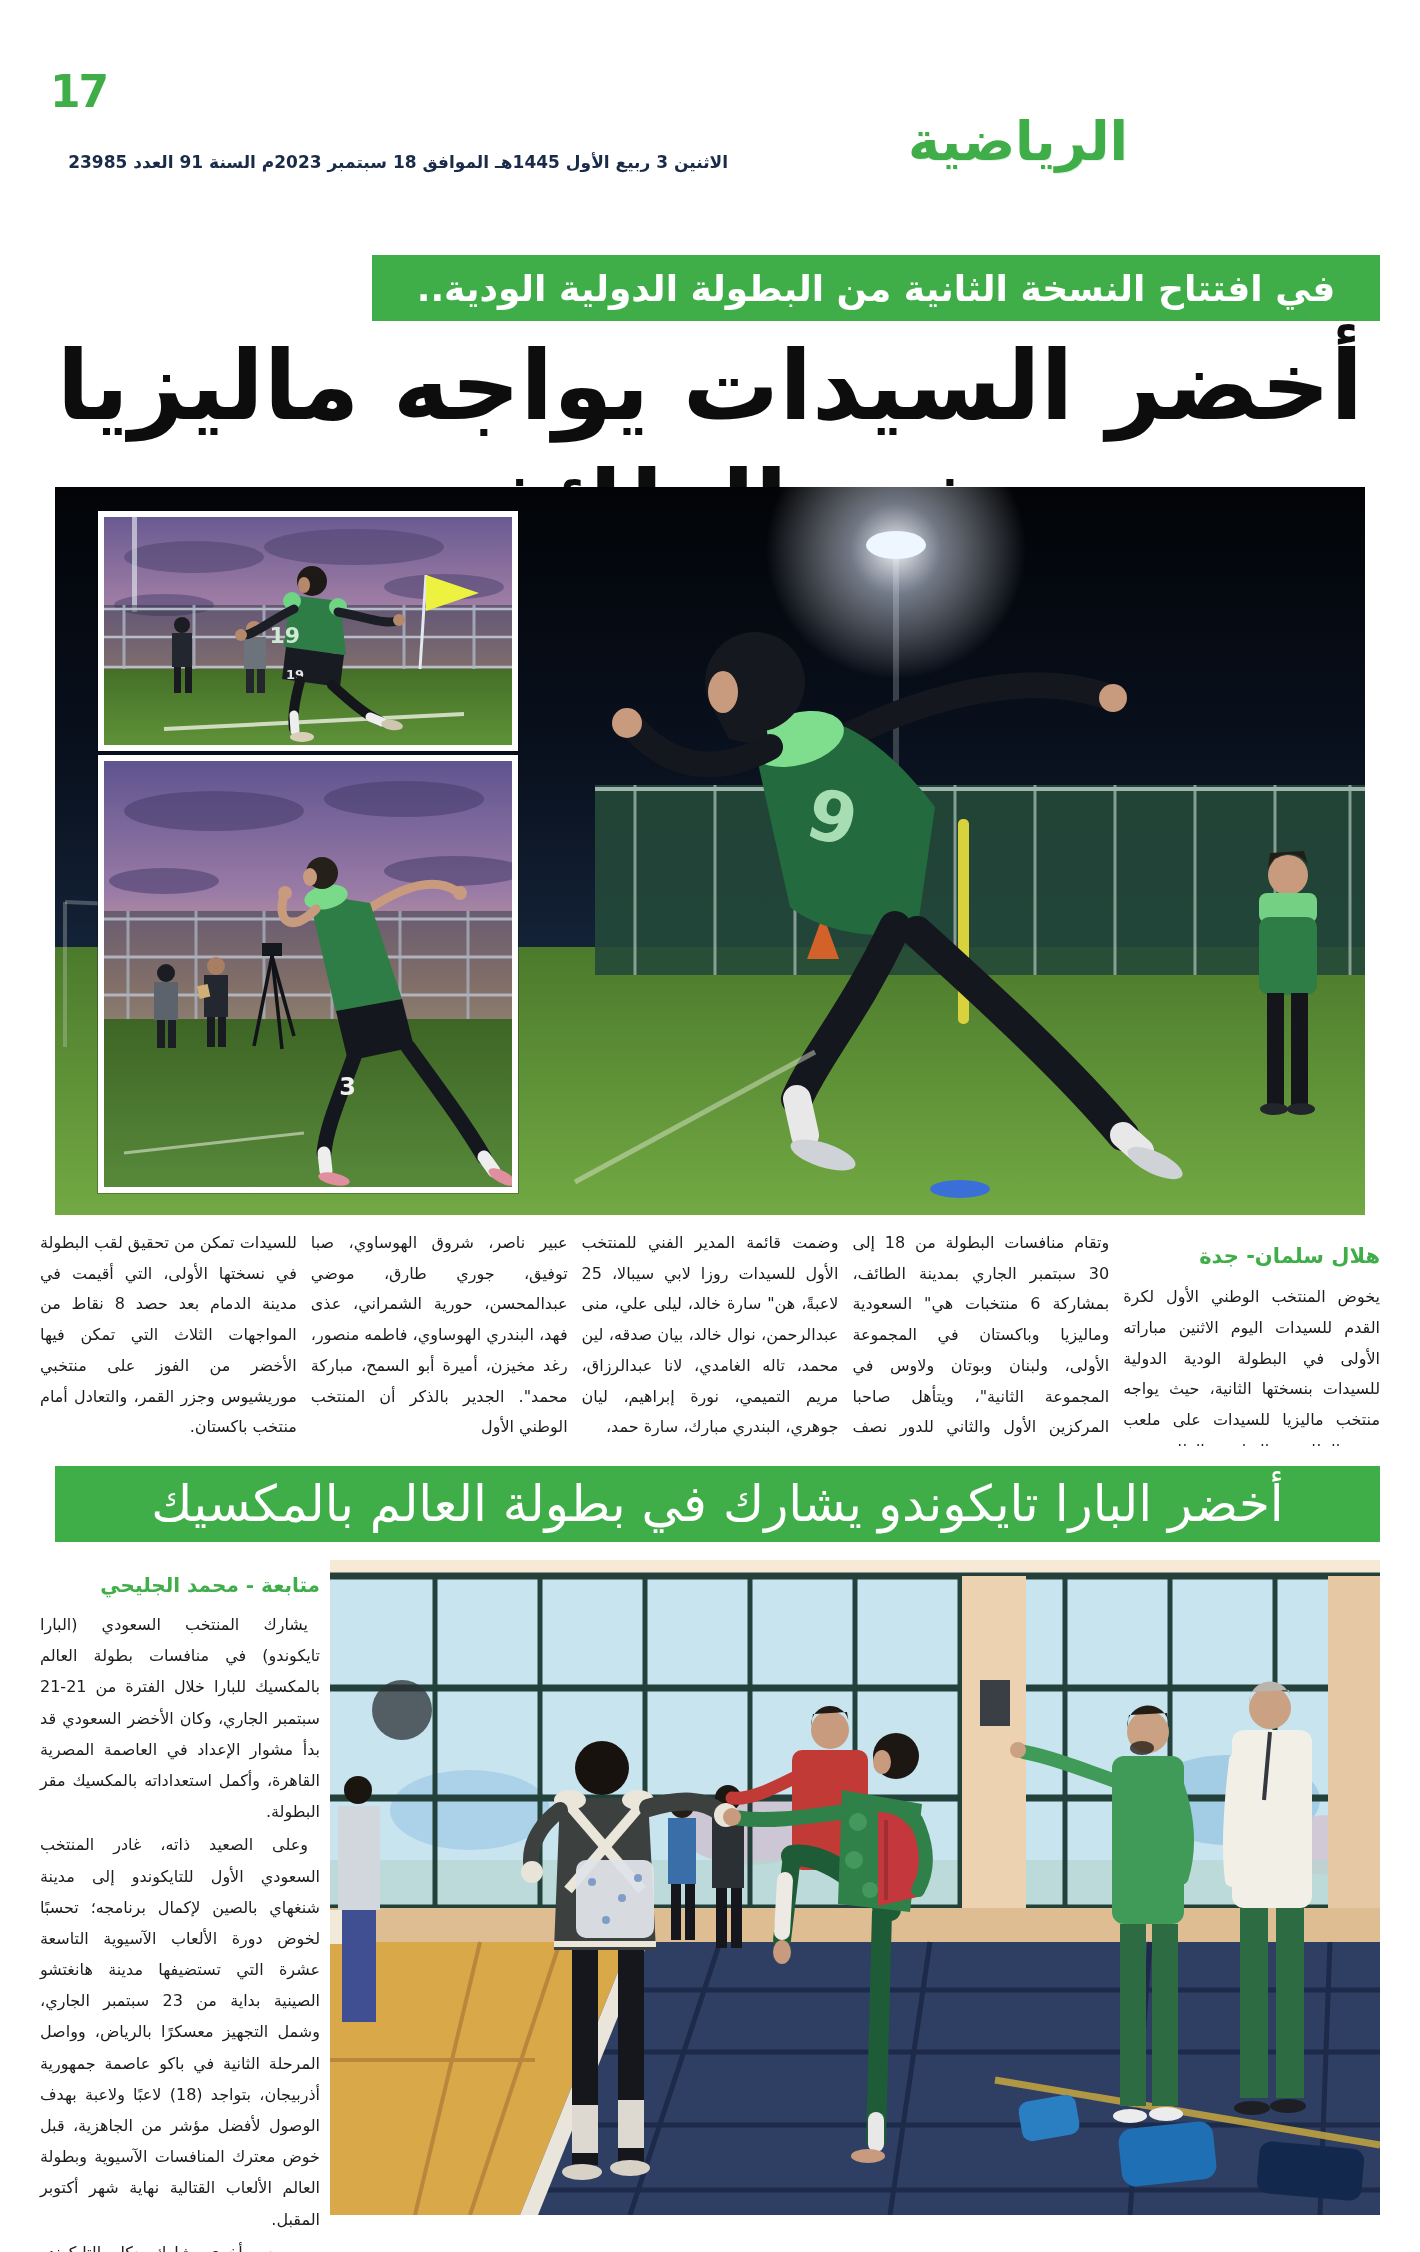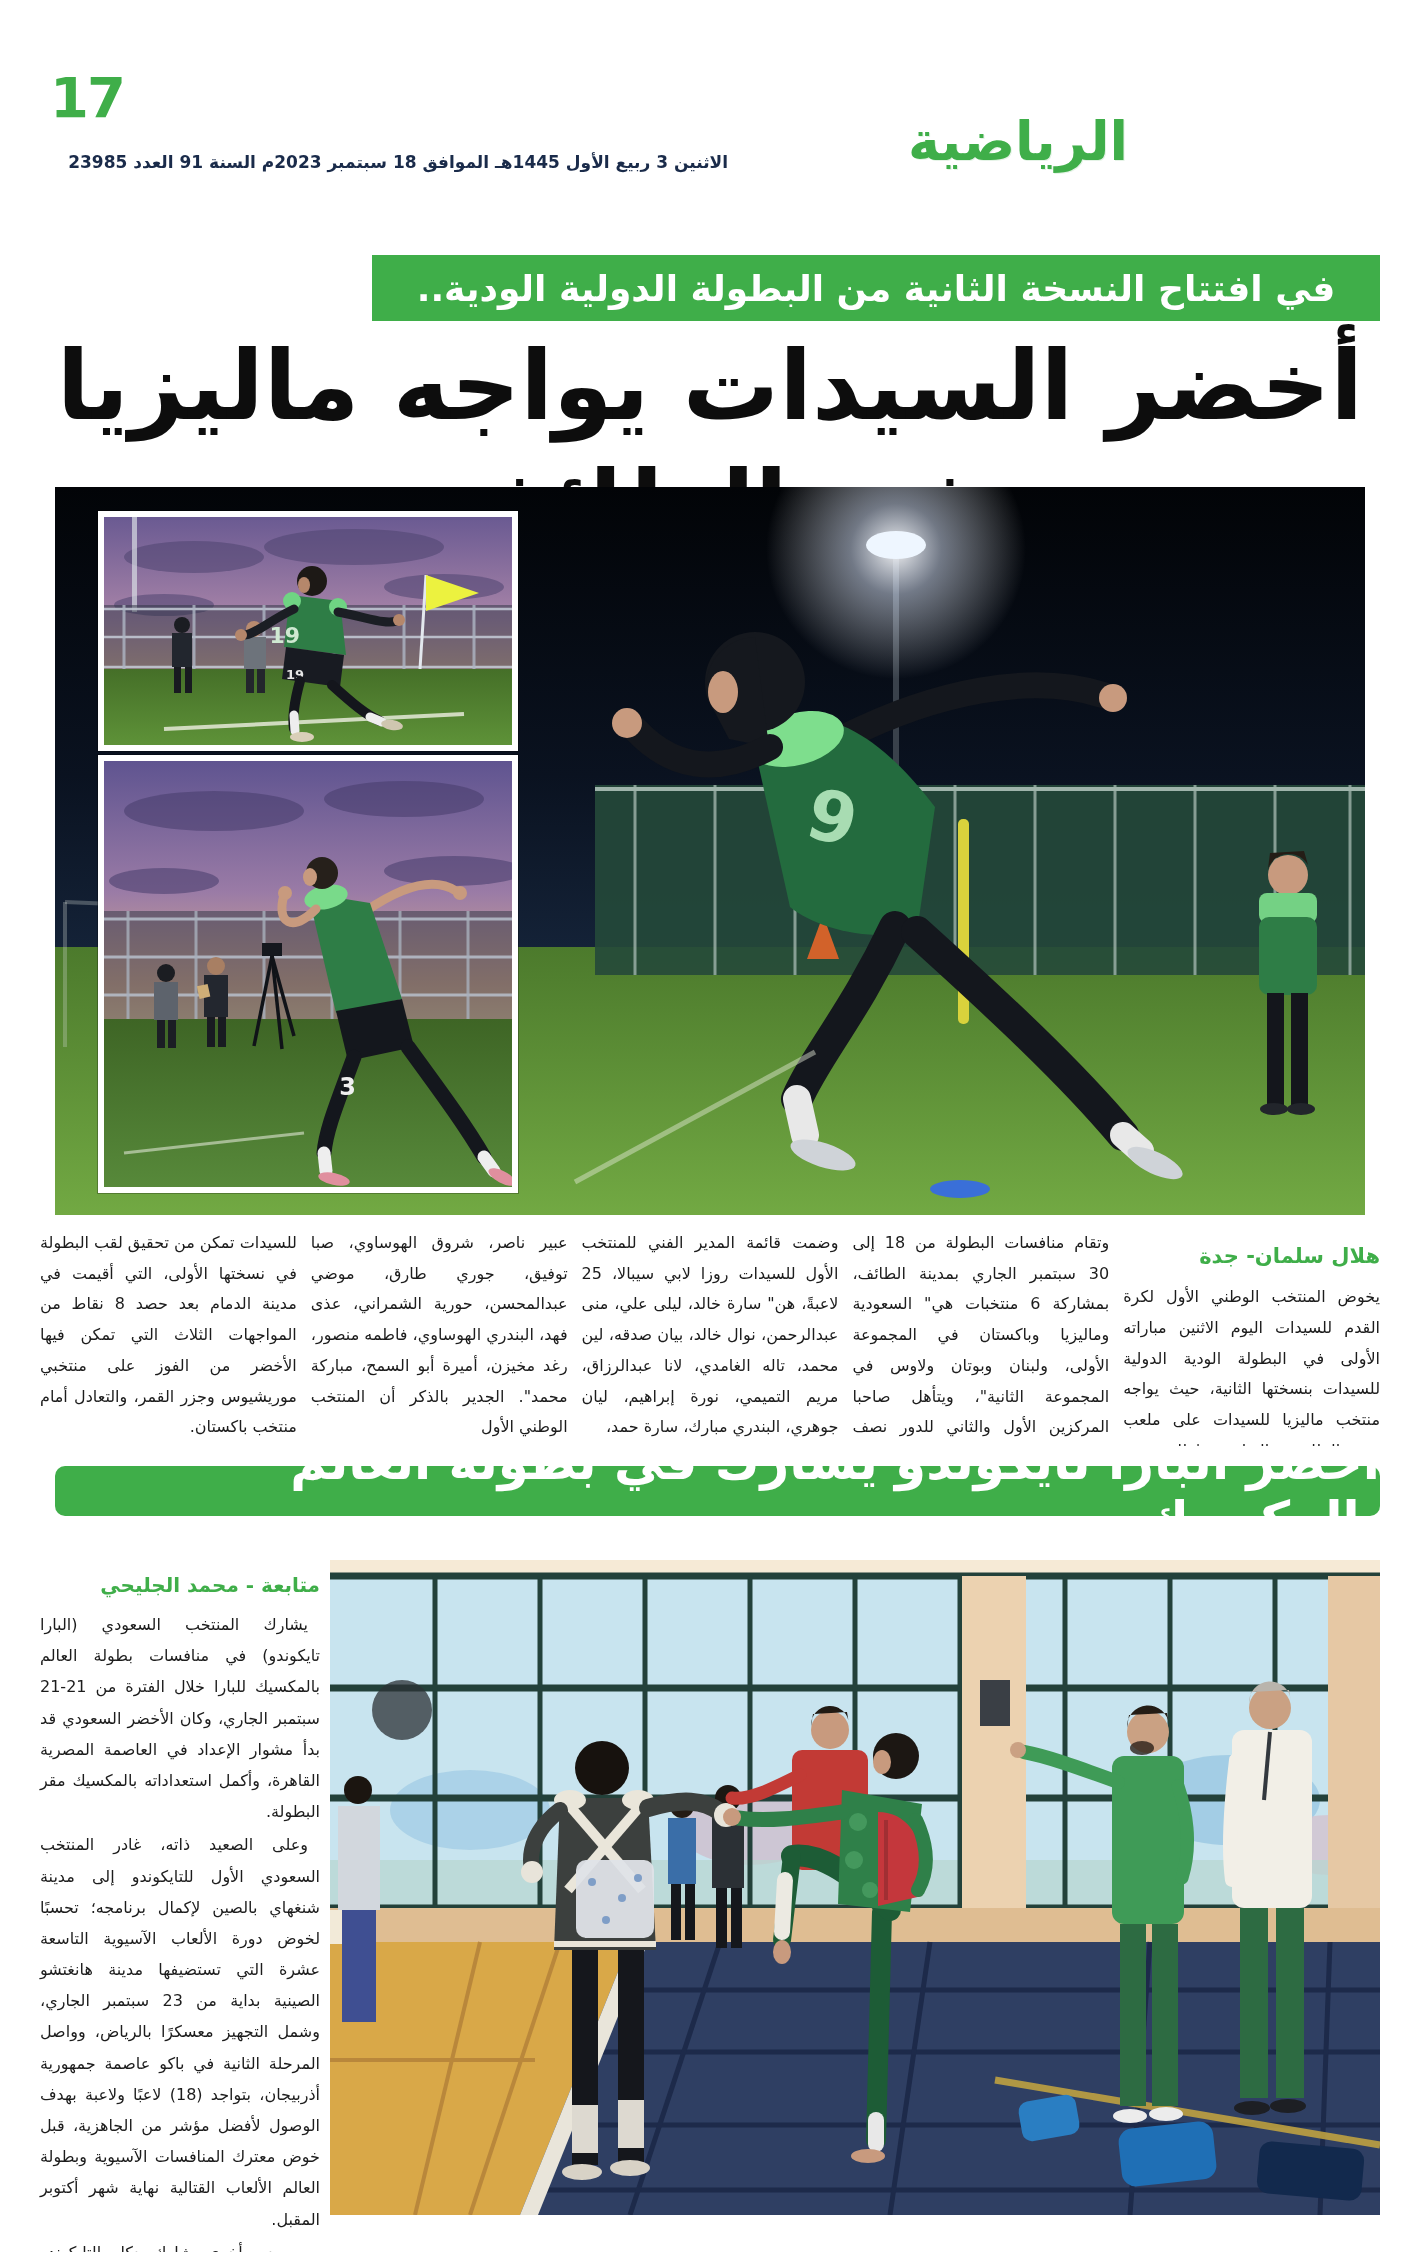--- a/index.html
+++ b/index.html
@@ -1,19 +1,19 @@
 <!DOCTYPE html>
 <html dir="rtl" lang="ar"><head>
 <meta charset="utf-8">
 <style>
   html,body{margin:0;padding:0;background:#ffffff;}
   .page{position:relative;width:1420px;height:2252px;background:#fff;overflow:hidden;
         font-family:"DejaVu Sans", sans-serif;color:#1c1c1c;}
   
-  .page-number{position:absolute;left:50px;top:70px;font-size:56px;font-weight:bold;
+  .page-number{position:absolute;left:50px;top:70px;font-size:44px;font-weight:bold;
                color:#3fae49;letter-spacing:-2px;line-height:1;}
   .date-line{position:absolute;top:152px;right:692px;width:600px;text-align:right;
              font-size:17px;font-weight:bold;color:#1a2b4a;white-space:nowrap;}
   .logo-block{position:absolute;top:52px;right:34px;width:260px;height:165px;}
   .logo-map{position:absolute;right:8px;top:-14px;width:122px;height:122px;z-index:0;}
   .logo-title{position:absolute;right:0;top:6px;z-index:1;font-size:95px;font-weight:bold;
               color:#2263ae;line-height:1.3;
               text-shadow:-2px -2px 0 #fff,2px -2px 0 #fff,-2px 2px 0 #fff,2px 2px 0 #fff,
                           4px 4px 0 #c9cdd6,6px 6px 8px rgba(0,0,0,.28);}
   .logo-section{position:absolute;top:110px;right:292px;font-size:54px;font-weight:bold;
@@ -30,23 +30,23 @@
          box-shadow:0 0 0 1px rgba(0,0,0,.25);}
   .inset-top{top:24px;width:420px;height:240px;}
   .inset-bottom{top:268px;width:420px;height:438px;}
   .inset svg{position:absolute;inset:0;width:100%;height:100%;}
   .article-1{position:absolute;left:40px;right:40px;top:1228px;height:218px;
              display:flex;gap:14px;}
   .a-col{flex:1;font-size:16px;line-height:1.92;text-align:justify;overflow:hidden;}
   .a-col p{margin:0;}
   .byline{color:#3fae49;font-weight:bold;font-size:21px;margin:8px 0 6px 0;}
   
-  .banner-2{position:absolute;left:55px;right:40px;top:1466px;height:50px;
-            background:#3fae49;color:#fff;font-size:50px;font-weight:bold;
-            display:flex;align-items:center;justify-content:center;border-radius:10px;}
+  .banner-2{position:absolute;left:55px;right:40px;top:1466px;height:76px;
+            background:#3fae49;color:#fff;font-size:50px;font-weight:normal;
+            display:flex;align-items:center;justify-content:center;}
   .article-2-col{position:absolute;left:40px;top:1558px;width:280px;
                  font-size:16px;line-height:1.95;text-align:justify;}
   .article-2-col .byline{font-size:20px;margin-bottom:4px;}
   .article-2-col p{margin:0 0 2px 0;text-indent:12px;}
   .tk-photo{position:absolute;left:330px;top:1560px;width:1050px;height:655px;background:#ecd2b0;}
   .tk-photo svg{position:absolute;inset:0;width:100%;height:100%;}
 </style>
 </head>
 <body>
 

